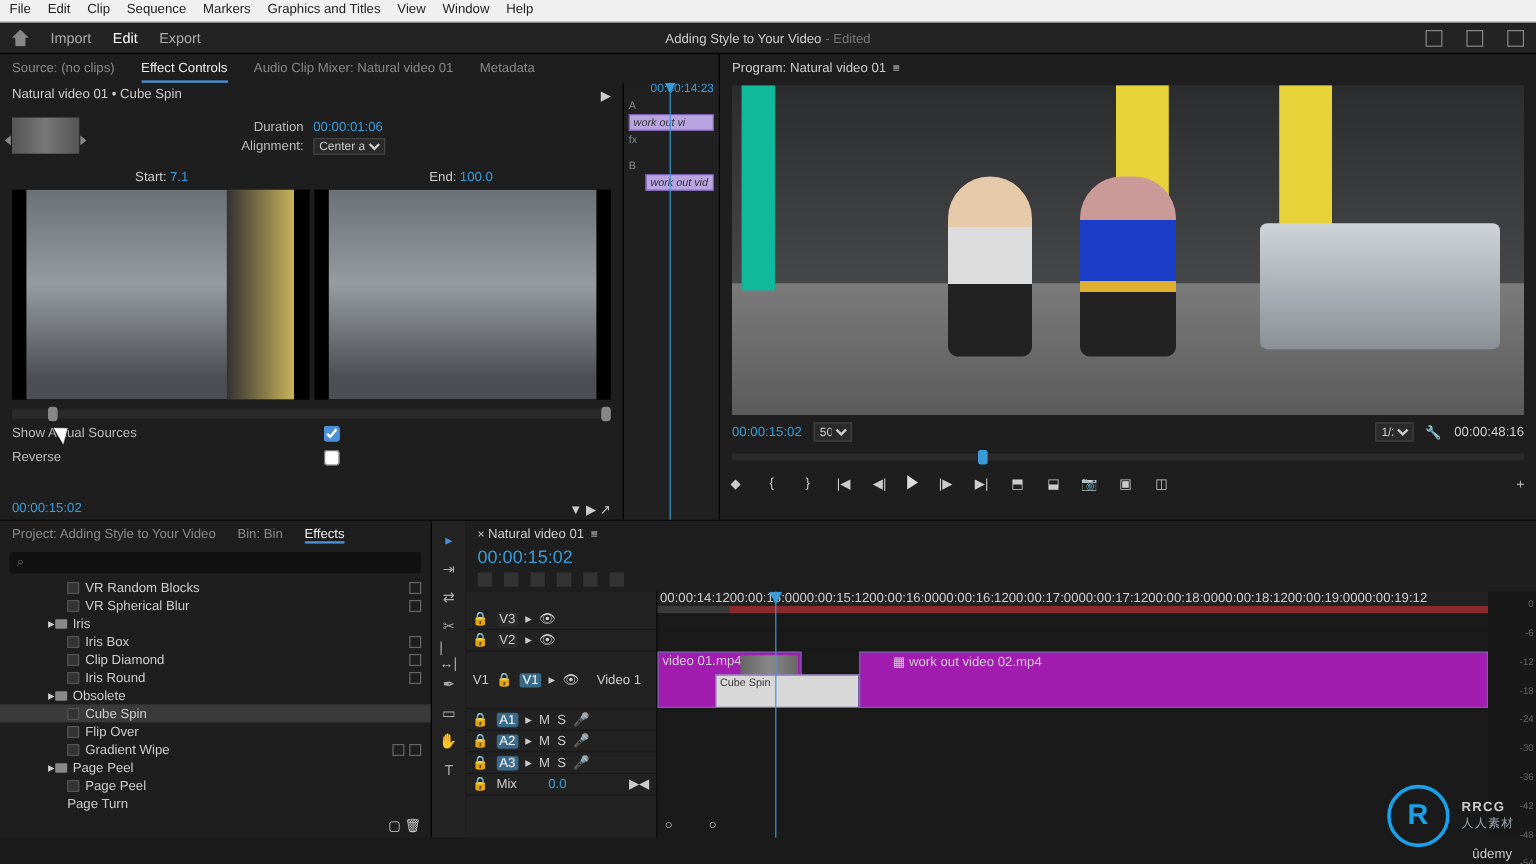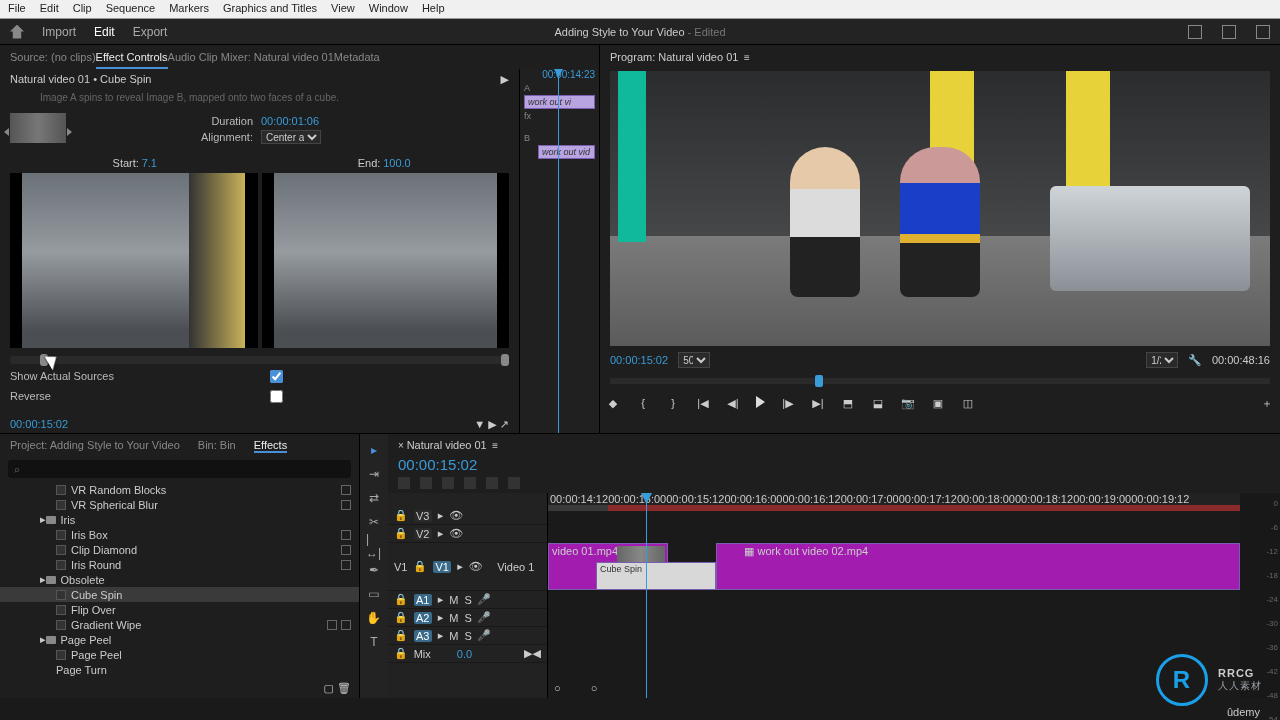--- a/index.html
+++ b/index.html
@@ -10,21 +10,21 @@
 .toolbar .home { width:14px; height:14px; background:#888; clip-path:polygon(50% 0,100% 50%,80% 50%,80% 100%,20% 100%,20% 50%,0 50%); }
 .toolbar a { color:#aaa; font-size:12px; text-decoration:none; }
 .toolbar a.active { color:#fff; }
 .title { position:absolute; left:50%; transform:translateX(-50%); color:#ddd; font-size:12px; }
 .title .muted { color:#777; }
 .toolbar .right { margin-left:auto; display:flex; gap:20px; }
 .toolbar .right span { width:14px; height:14px; border:1px solid #888; display:inline-block; }
 
 .main { display:flex; height:388px; }
 .left-pane { width:600px; background:#1e1e1e; border-right:1px solid #000; display:flex; flex-direction:column; }
-.tabs { display:flex; padding:6px 10px 0; font-size:10px; }
+.tabs { display:flex; padding:6px 10px 0; gap:22px; font-size:10px; }
 .tabs span { color:#888; padding-bottom:4px; }
 .tabs span.active { color:#eee; border-bottom:2px solid #4a90d9; }
 .clippath { padding:4px 10px; font-size:10px; color:#aaa; display:flex; justify-content:space-between; }
 .ec-body { flex:1; padding:0 10px; overflow:hidden; position:relative; }
 .ec-desc { font-size:10px; color:#666; margin:2px 30px; }
 .ec-thumb { width:56px; height:30px; background:#333 linear-gradient(90deg,#555,#777,#555); margin:8px 0; position:relative; }
 .ec-thumb::before,.ec-thumb::after{content:"";position:absolute;top:50%;width:0;height:0;border-top:4px solid transparent;border-bottom:4px solid transparent;}
 .ec-thumb::before{left:-6px;border-right:5px solid #888;}
 .ec-thumb::after{right:-6px;border-left:5px solid #888;}
 .ec-row { display:flex; align-items:center; font-size:10px; height:16px; }
@@ -165,21 +165,20 @@
       <span>Audio Clip Mixer: Natural video 01</span>
       <span>Metadata</span>
     </div>
     <div style="display:flex;flex:1;">
       <div style="flex:1;display:flex;flex-direction:column;">
         <div class="clippath">
           <span>Natural video 01 • Cube Spin</span>
           <span>▶</span>
         </div>
         <div class="ec-body">
-          <div class="ec-desc">Image A spins to reveal Image B, mapped onto two faces of a cube.</div>
           <div style="display:flex;align-items:flex-start;">
             <div class="ec-thumb"></div>
             <div style="flex:1;padding-top:8px;">
               <div class="ec-row">
                   <span class="lbl">Duration</span>
                   <span class="val">00:00:01:06</span>
                 </div>
               <div class="ec-row">
                   <span class="lbl">Alignment:</span>
                   <select><option>Center at ...</option></select>

